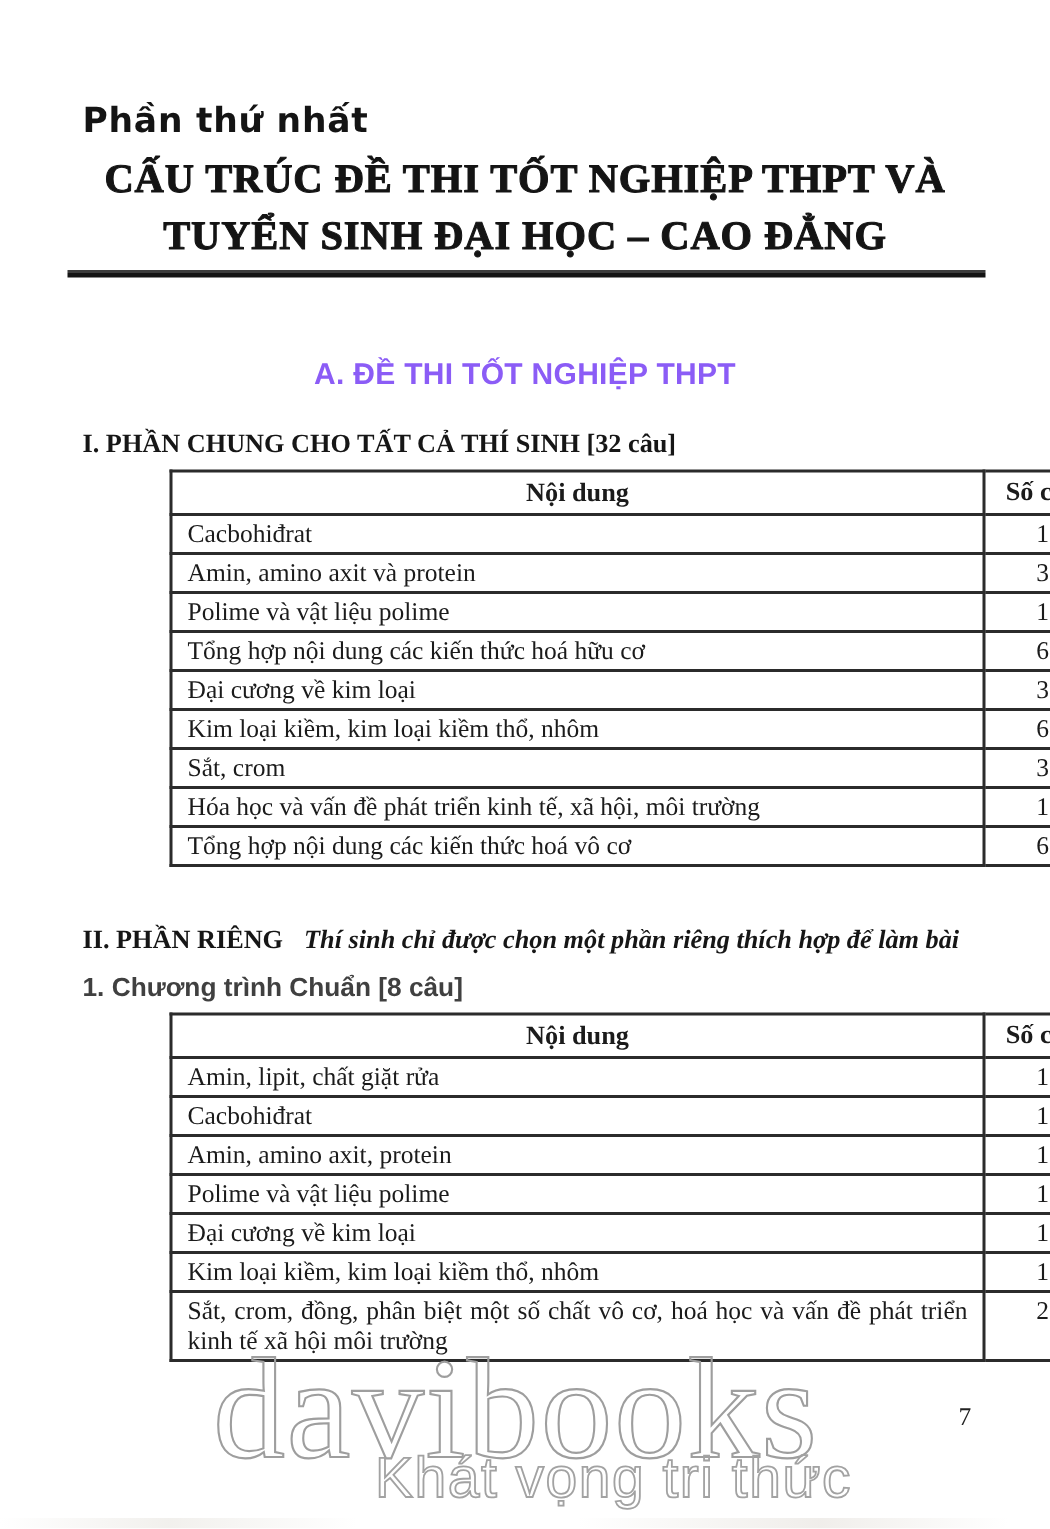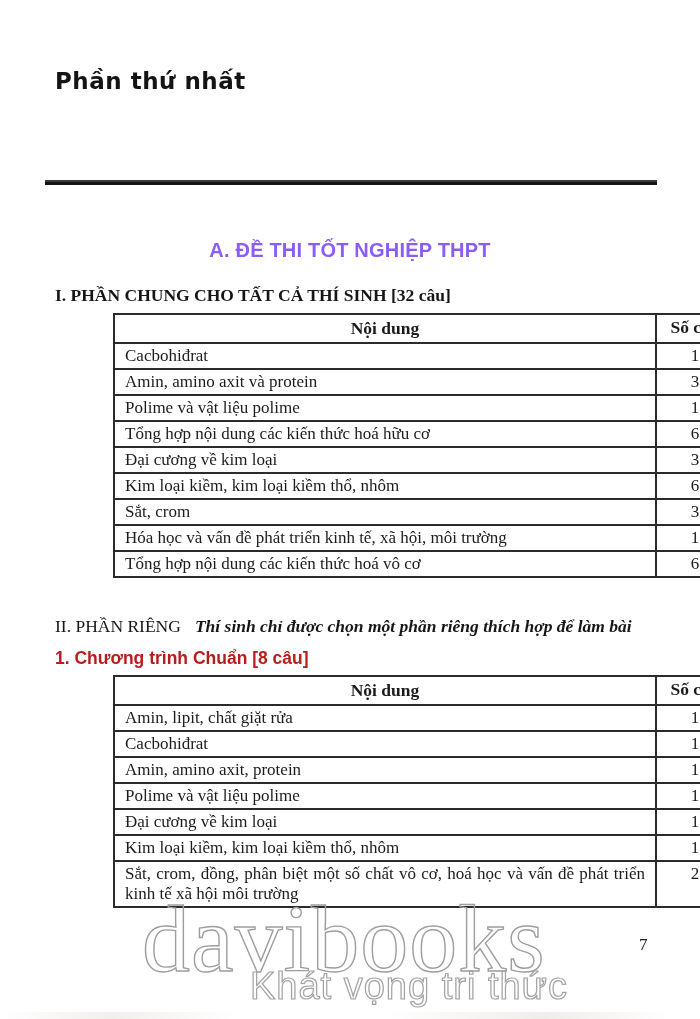--- a/index.html
+++ b/index.html
@@ -63,26 +63,26 @@
   }
   .qtable td { padding: 2px 10px; height: 24px; text-align: justify; }
   .qtable th.col-num, .qtable td.col-num { width: 78px; text-align: center; padding: 2px 3px; }
   #table1 { top: 313px; }
   #table2 { top: 675px; }
 
   .section-2-heading {
     position: absolute; left: 55px; top: 616px;
     font-size: 17.5px; color: #161616; white-space: nowrap;
   }
-  .section-2-heading .main { font-weight: normal; }
+  .section-2-heading .main { font-weight: bold; }
   .section-2-heading .note { font-weight: bold; font-style: italic; margin-left: 14px; margin-top: 20px; }
   .subsection-heading {
     position: absolute; left: 55px; top: 648px;
     font-family: "Liberation Sans", sans-serif;
-    font-weight: bold; font-size: 17.5px; color: #b91c1c;
+    font-weight: bold; font-size: 17.5px; color: #404040;
   }
 
   .wm-brand {
     position: absolute; left: 142px; top: 891px;
     font-family: "Liberation Serif", serif;
     font-size: 96px; line-height: 1; letter-spacing: 1px;
     color: transparent;
     -webkit-text-stroke: 1.4px #9e9e9e;
     z-index: 5; white-space: nowrap;
   }
@@ -106,20 +106,24 @@
     opacity: 0.8;
   }
 </style>
 </head>
 <body>
 
 <div class="page">
 
   <div class="part-label">Phần thứ nhất</div>
 
+  <div class="main-title">
+    <div>CẤU TRÚC ĐỀ THI TỐT NGHIỆP THPT VÀ</div>
+    <div>TUYỂN SINH ĐẠI HỌC – CAO ĐẲNG</div>
+  </div>
 
   <div class="double-rule"></div>
 
   <div class="section-a-title">A. ĐỀ THI TỐT NGHIỆP THPT</div>
 
   <div class="section-1-heading">I. PHẦN CHUNG CHO TẤT CẢ THÍ SINH [32 câu]</div>
 
   <table class="qtable" id="table1">
       <thead>
         <tr>

